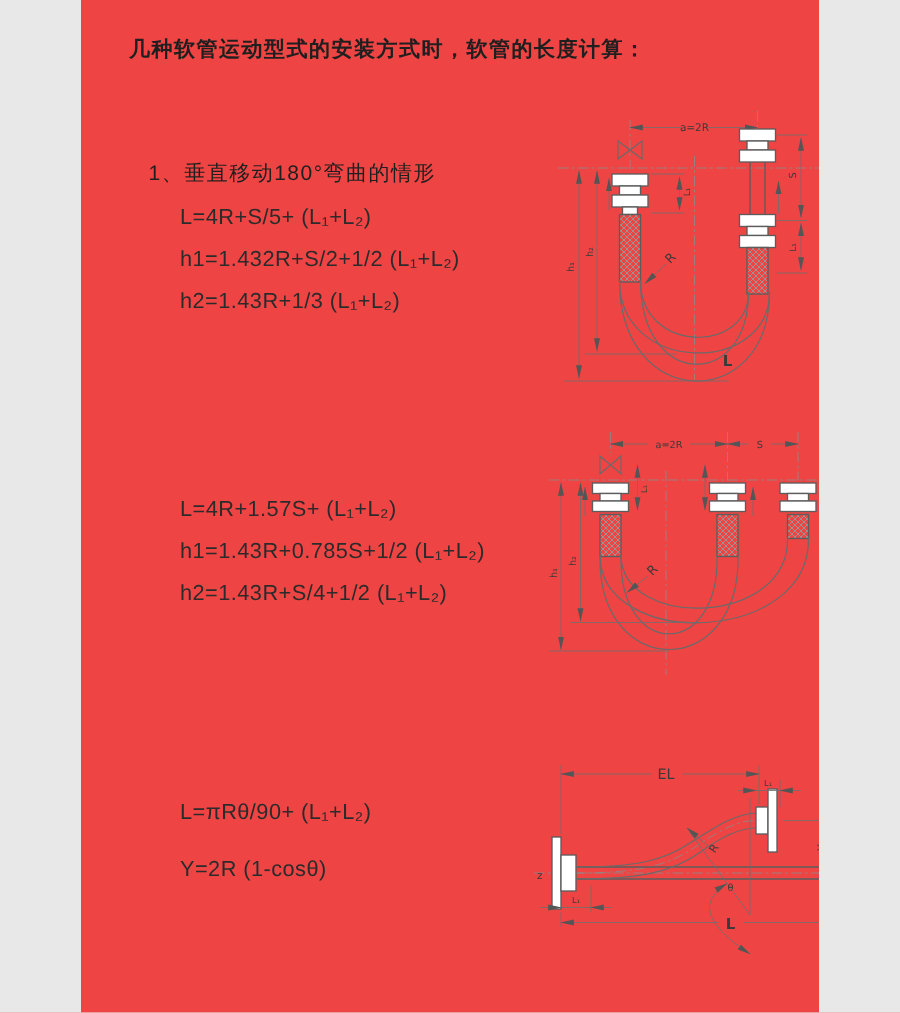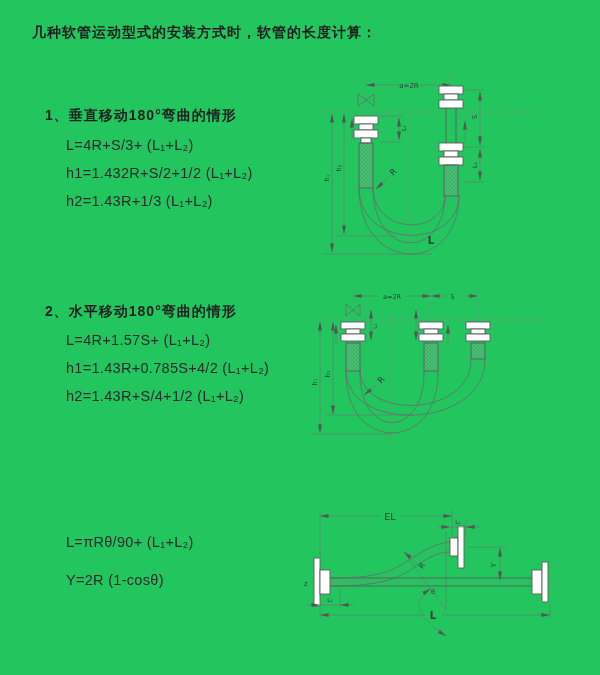--- a/index.html
+++ b/index.html
@@ -1,26 +1,26 @@
 <!DOCTYPE html>
 <html><head>
 <meta charset="utf-8">
 <style>
   html,body{margin:0;padding:0;background:#e8e8e8;}
   .page{
-    position:relative;width:600px;height:675px;background:#22c55e;
+    position:relative;width:492px;height:675px;background:#ef4444;
     font-family:"Liberation Sans","DejaVu Sans",sans-serif;color:#2b2b2b;
     overflow:hidden;margin:0 auto;
   }
   .title{
     position:absolute;left:32px;top:24px;font-size:14px;font-weight:bold;
     letter-spacing:1px;color:#1f1f1f;white-space:nowrap;
   }
   .sec-heading{
-    position:absolute;font-size:14px;font-weight:bold;letter-spacing:1px;
+    position:absolute;font-size:14px;font-weight:normal;letter-spacing:1px;
     color:#1f1f1f;white-space:nowrap;
   }
   .formula{
     position:absolute;font-size:14.5px;font-weight:500;color:#2b2b2b;
     letter-spacing:0.3px;white-space:nowrap;
   }
   .dia{position:absolute;}
   
   .ln{fill:none;stroke:#5c5c5c;stroke-width:0.9;}
   .ln2{fill:none;stroke:#6a6a6a;stroke-width:0.8;}
@@ -30,27 +30,26 @@
   .fit{fill:#ffffff;stroke:#5c5c5c;stroke-width:0.9;}
 </style>
 </head>
 <body>
 
 <div class="page">
 
   <div class="title">几种软管运动型式的安装方式时，软管的长度计算：</div>
 
   <div class="sec-heading" style="left:45px;top:107px">1、垂直移动180°弯曲的情形</div>
-  <div class="formula" style="left:66px;top:137px">L=4R+S/3+ (L₁+L₂)</div>
+  <div class="formula" style="left:66px;top:137px">L=4R+S/5+ (L₁+L₂)</div>
   <div class="formula" style="left:66px;top:165px">h1=1.432R+S/2+1/2 (L₁+L₂)</div>
   <div class="formula" style="left:66px;top:193px">h2=1.43R+1/3 (L₁+L₂)</div>
 
-  <div class="sec-heading" style="left:45px;top:303px">2、水平移动180°弯曲的情形</div>
   <div class="formula" style="left:66px;top:332px">L=4R+1.57S+ (L₁+L₂)</div>
-  <div class="formula" style="left:66px;top:360px">h1=1.43R+0.785S+4/2 (L₁+L₂)</div>
+  <div class="formula" style="left:66px;top:360px">h1=1.43R+0.785S+1/2 (L₁+L₂)</div>
   <div class="formula" style="left:66px;top:388px">h2=1.43R+S/4+1/2 (L₁+L₂)</div>
 
   <div class="formula" style="left:66px;top:534px">L=πRθ/90+ (L₁+L₂)</div>
   <div class="formula" style="left:66px;top:572px">Y=2R (1-cosθ)</div>
 
   <svg class="dia" style="left:312px;top:70px" width="236" height="186" viewBox="0 0 236 186">
     <defs>
       <marker id="ar1" viewBox="0 0 10 6" refX="9.5" refY="3" markerWidth="9" markerHeight="5.4" markerUnits="userSpaceOnUse" orient="auto-start-reverse">
         <path d="M0,0.8 L10,3 L0,5.2 Z" fill="#555"></path>
       </marker>

